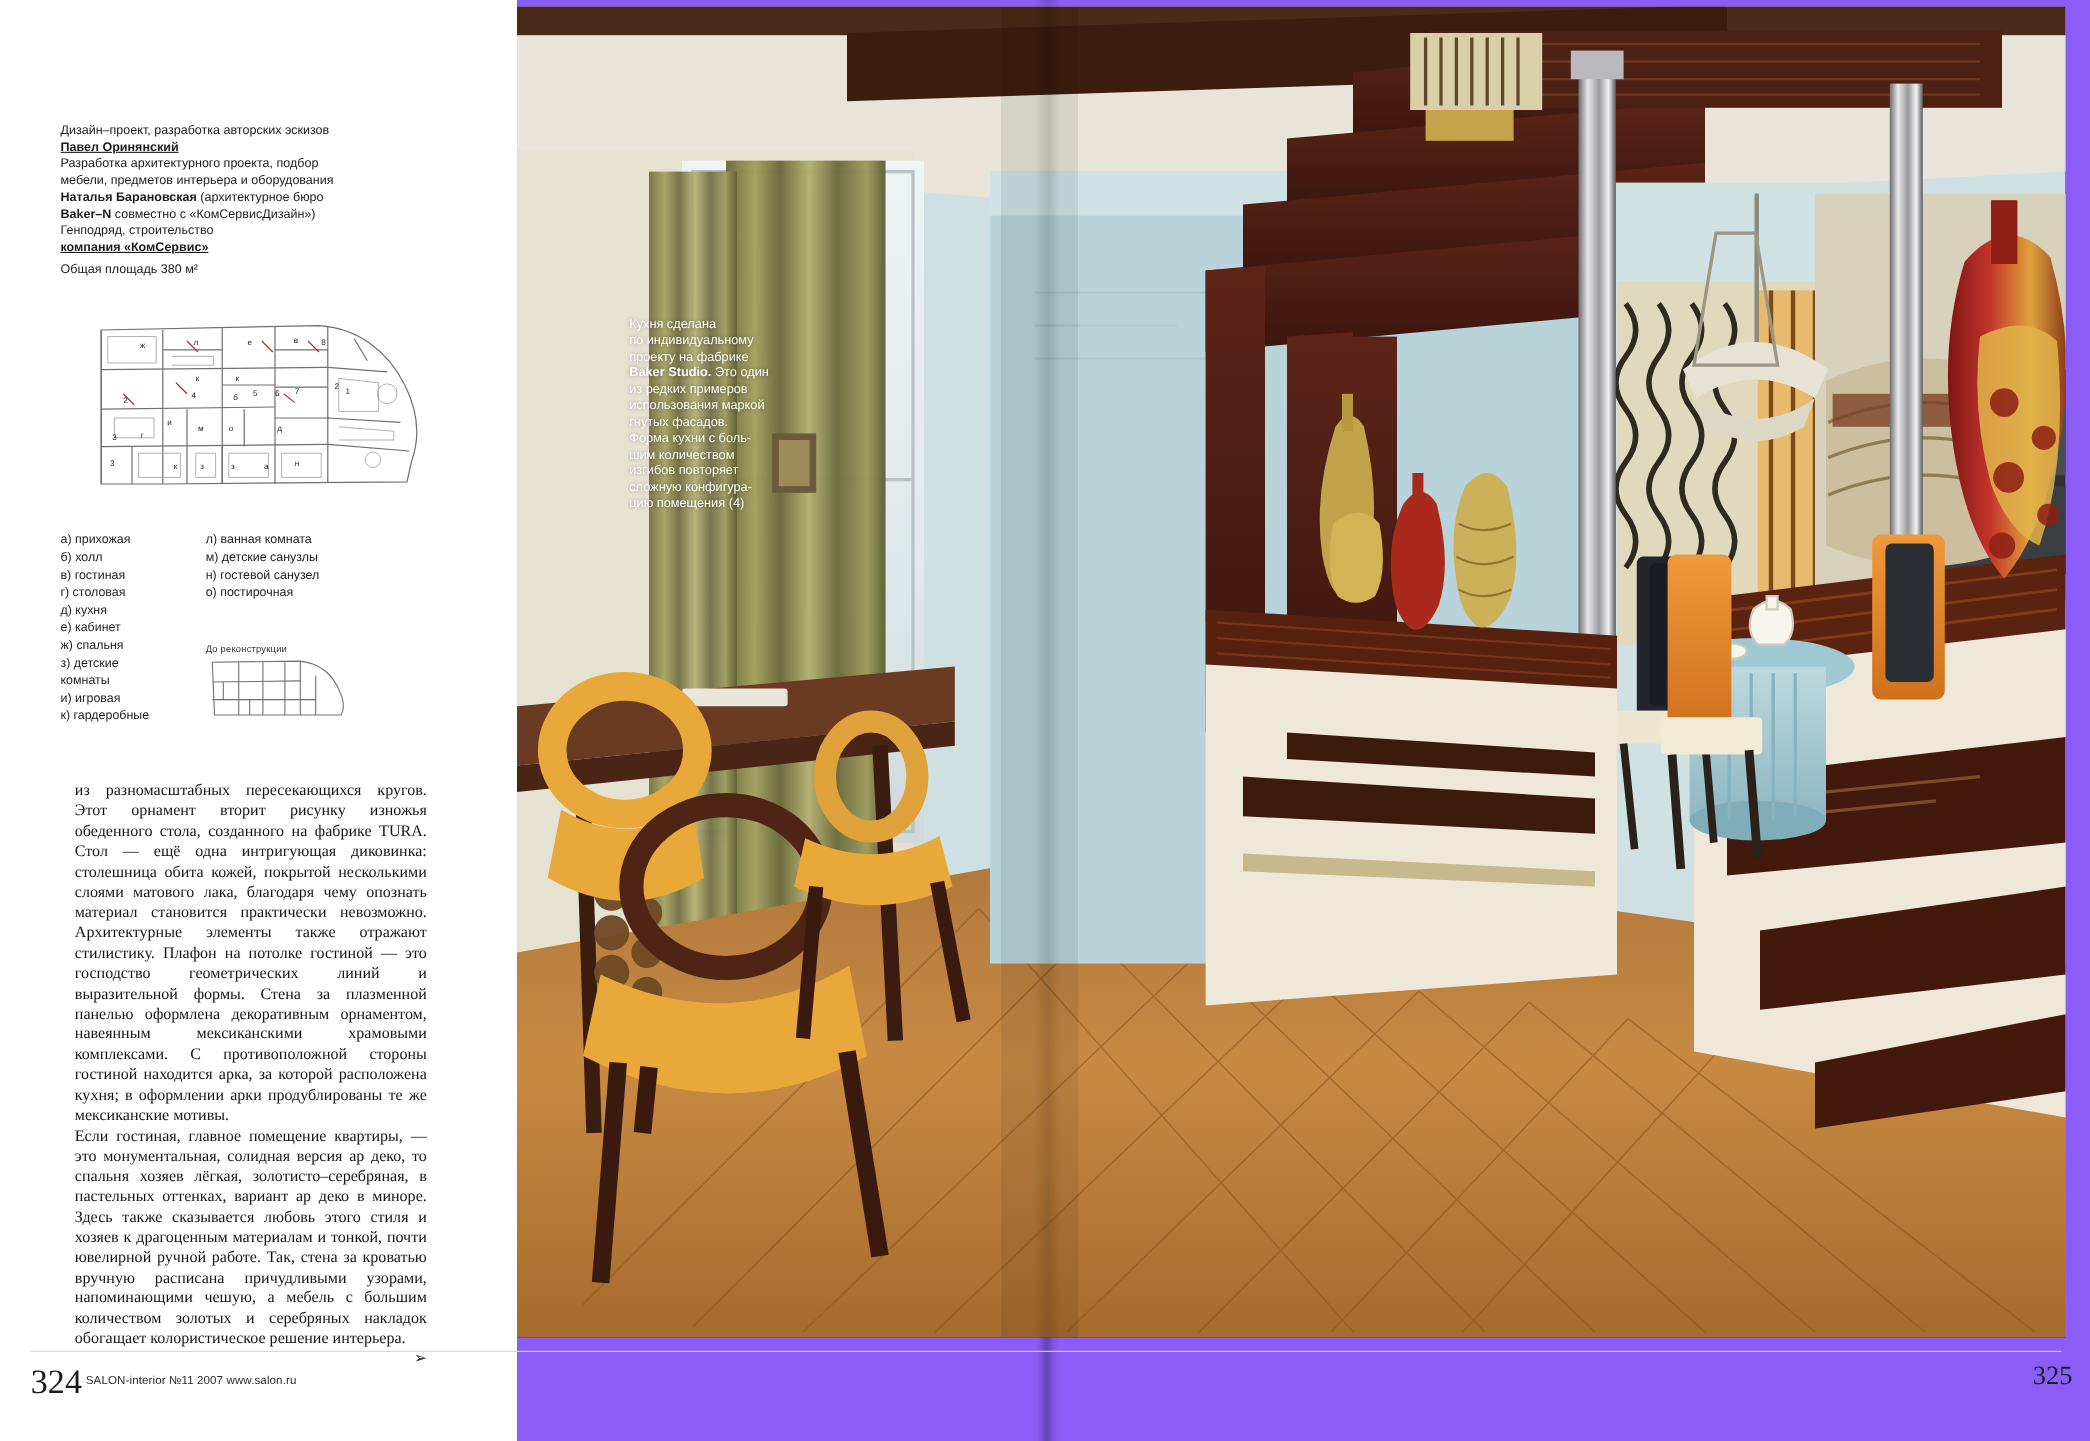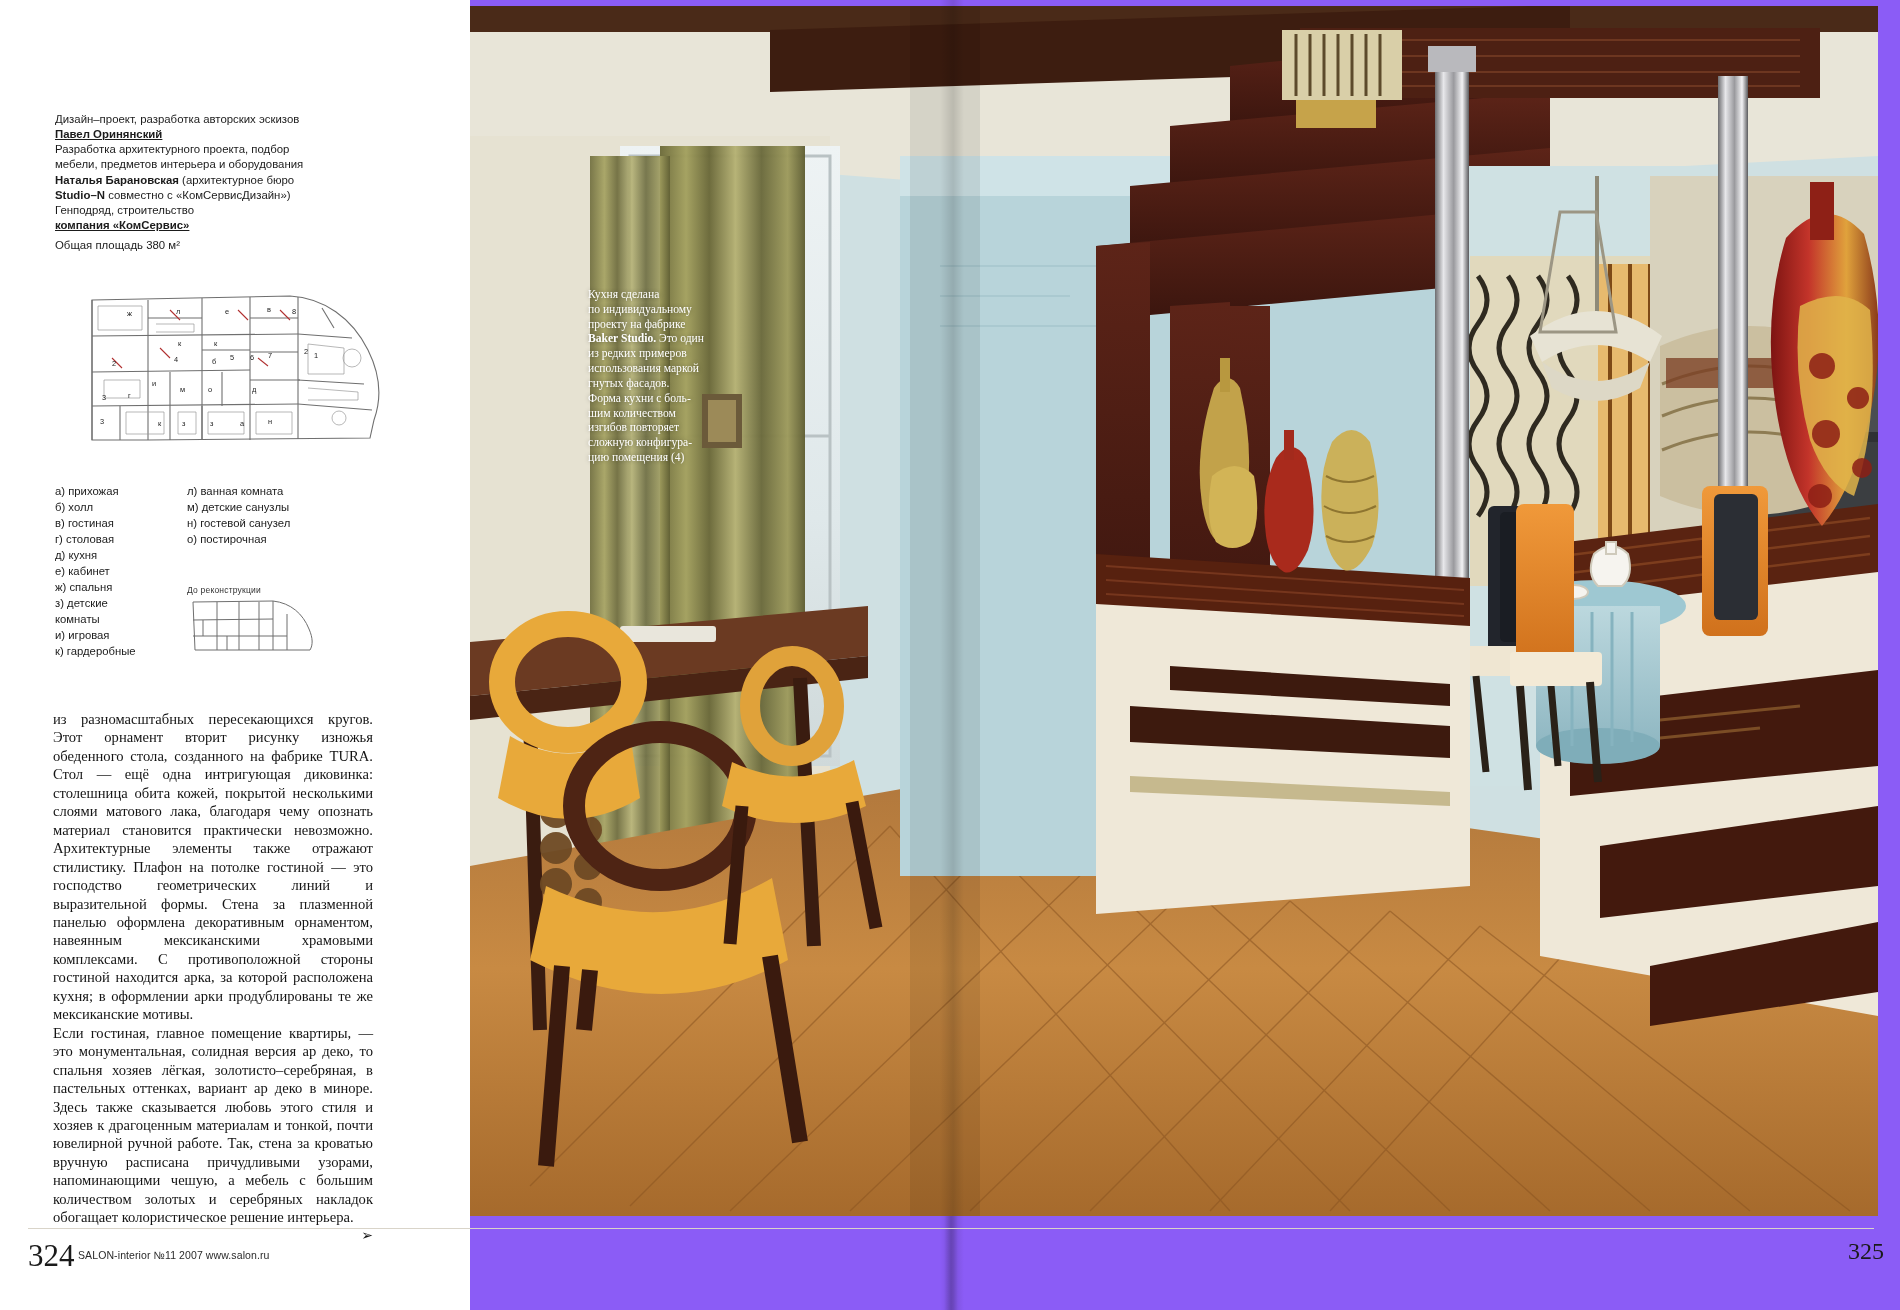--- a/index.html
+++ b/index.html
@@ -84,21 +84,21 @@
   .mini-plan {
     position: absolute;
     left: 187px;
     top: 596px;
     width: 130px;
     height: 58px;
   }
 
   .body-text {
     position: absolute;
-    left: 53px;
+    left: 68px;
     top: 710px;
     width: 320px;
     font-family: "Liberation Serif", serif;
     font-size: 14.6px;
     line-height: 1.265;
     color: #141414;
     text-align: justify;
     text-justify: inter-word;
     hyphens: manual;
   }
@@ -155,27 +155,27 @@
     top: 6px;
     width: 1408px;
     height: 1210px;
     overflow: hidden;
     background: #2b2118;
   }
   .photo svg { display:block; }
 
   .caption {
     position: absolute;
-    left: 588px;
+    left: 572px;
     top: 288px;
     width: 140px;
     font-size: 11.6px;
     line-height: 1.28;
     color: #ffffff;
-    font-family: Liberation Serif, serif;
+    font-family: Liberation Sans, sans-serif;
     text-shadow: 0 0 4px rgba(0,0,0,.35);
   }
   .caption b { font-weight: bold; }
 
   
   .fold {
     position: absolute;
     left: 940px;
     top: 0;
     width: 24px;
@@ -199,21 +199,21 @@
 <div class="spread">
 
   <div class="left-page">
 
     <div class="credits">
       <span class="ln">Дизайн–проект, разработка авторских эскизов</span>
       <span class="ln bold">Павел Оринянский</span>
       <span class="ln">Разработка архитектурного проекта, подбор</span>
       <span class="ln">мебели, предметов интерьера и оборудования</span>
       <span class="ln"><b>Наталья Барановская</b><span> (архитектурное бюро</span></span>
-      <span class="ln"><b>Studio–N</b><span> совместно с «КомСервисДизайн»)</span></span>
+      <span class="ln"><b>Baker–N</b><span> совместно с «КомСервисДизайн»)</span></span>
       <span class="ln">Генподряд, строительство</span>
       <span class="ln bold">компания «КомСервис»</span>
       <span class="gap"></span>
       <span class="ln">Общая площадь 380 м²</span>
     </div>
 
     <div class="plan-wrap">
       <svg class="plan-svg" width="350" height="185" viewBox="0 0 350 185" xmlns="http://www.w3.org/2000/svg">
         <g fill="none" stroke="#6f6f6f" stroke-width="1.1">
 

